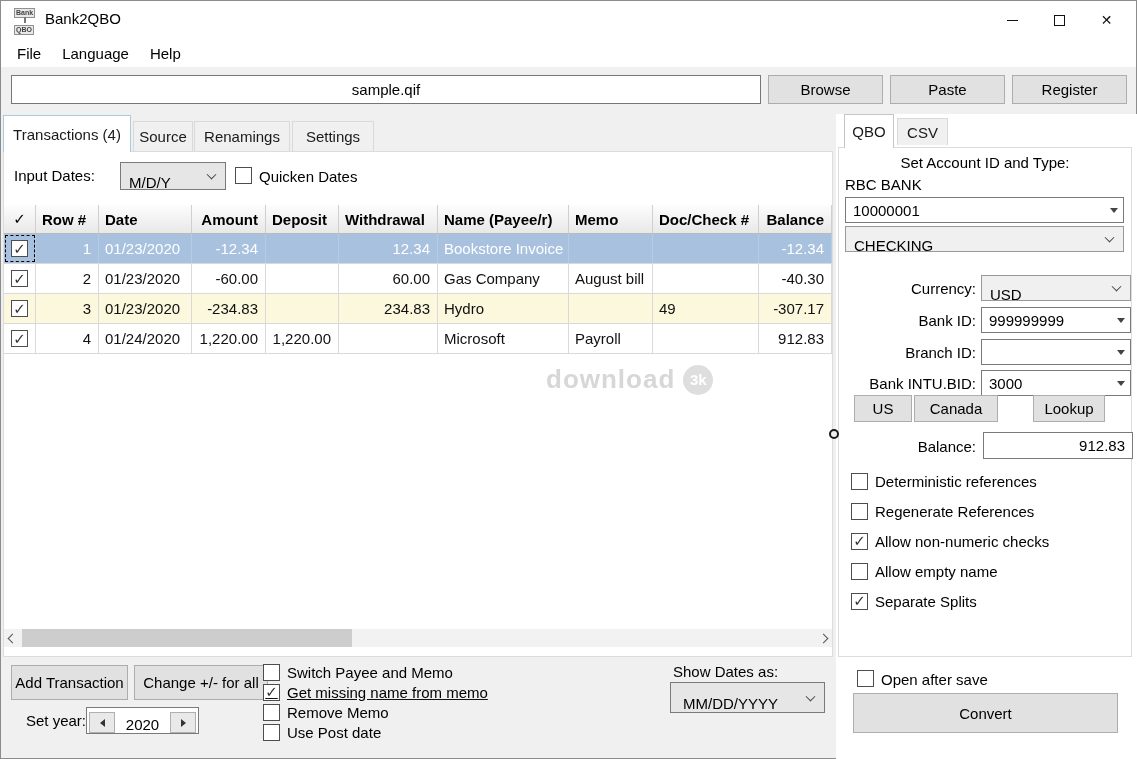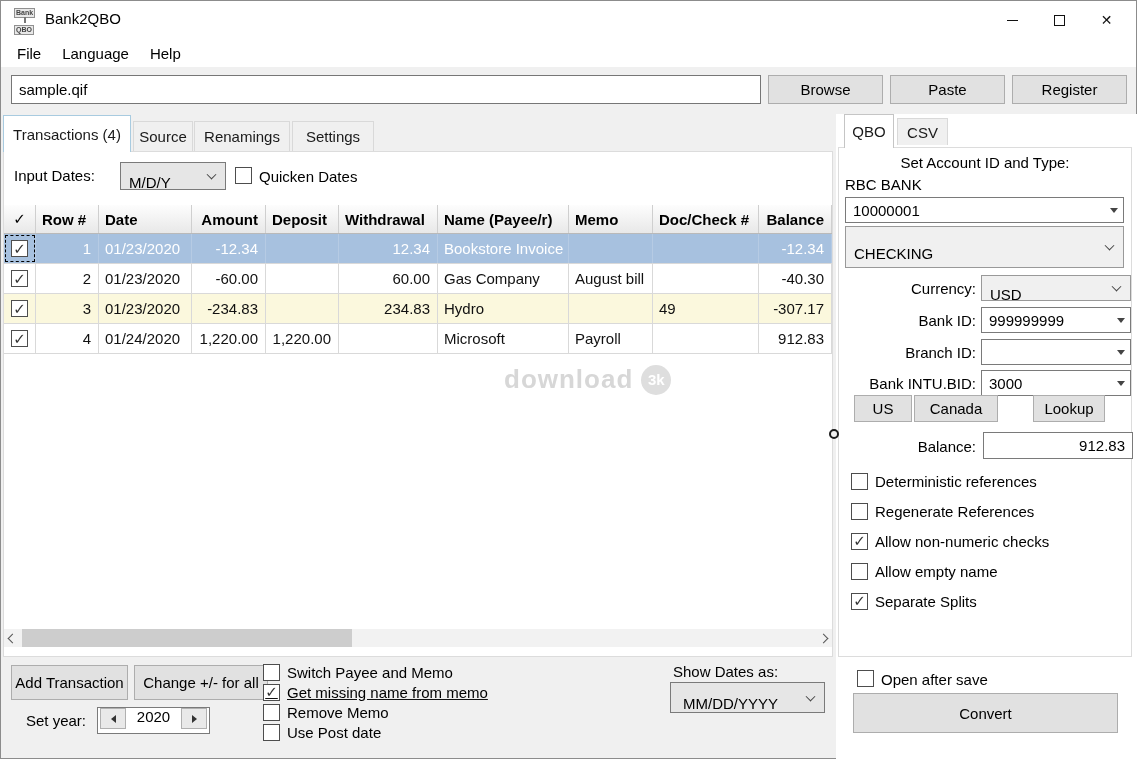--- a/index.html
+++ b/index.html
@@ -18,21 +18,21 @@
   .winbtn { width:47px; height:30px; display:flex; align-items:center; justify-content:center; }
   .ico-min { width:11px; height:1px; background:#111; }
   .ico-max { width:11px; height:11px; border:1px solid #111; }
   .ico-close { font-size:14px; color:#111; line-height:1; }
 
   
   .menubar { position:absolute; left:0; top:38px; width:1135px; height:28px; background:#fff; display:flex; align-items:center; padding-left:8px; }
   .menu-item { padding:3px 8px; margin-right:5px; color:#000; }
 
   
-  .file-input { position:absolute; left:10px; top:74px; width:750px; height:29px; background:#fff; border:1px solid #767676; font:inherit; padding:0 7px; color:#000; }
+  .file-input { position:absolute; left:10px; top:74px; width:750px; height:29px; background:#fff; border:1px solid #767676; font:inherit; padding:0 7px; color:#000;text-align:center; }
   .btn { background:#e1e1e1; border:1px solid #adadad; display:flex; align-items:center; justify-content:center; font:inherit; color:#000; }
 
   
   .tab { position:absolute; background:#f0f0f0; border:1px solid #d9d9d9; border-bottom:none; display:flex; align-items:center; justify-content:center; color:#1a1a1a; z-index:2; }
   .tab.active { background:#fff; border-color:#a8cbe0; z-index:4; }
 
   
   .left-panel { position:absolute; left:2px; top:150px; width:830px; height:506px; background:#fff; border:1px solid #dcdcdc; z-index:3; }
   .lbl { position:absolute; color:#000; white-space:nowrap; }
 
@@ -53,36 +53,36 @@
   .tr.sel { background:#a7c1df; color:#fff; }
   .td { display:flex; align-items:center; border-right:1px solid #d9d9d9; height:100%; overflow:hidden; white-space:nowrap; }
   .tr.sel .td { border-right-color:#b6cbe4; }
   .td.focus { outline:1px dashed #000; outline-offset:-2px; }
   .al { justify-content:flex-start; padding-left:6px; }
   .ar { justify-content:flex-end; padding-right:7px; }
   .ac { justify-content:center; }
 
   
   .watermark { position:absolute; left:500px; top:212px; display:flex; align-items:center; }
-  .wm-word { font-size:26px; font-weight:bold; color:#d7d7d7; letter-spacing:1px; }
+  .wm-word { font-size:26px; font-weight:bold; color:#d7d7d7; letter-spacing:1px;margin-left:42px; }
   .wm-badge { margin-left:8px; width:30px; height:30px; border-radius:50%; background:#dedede; color:#fff; font-weight:bold; font-size:15px; display:flex; align-items:center; justify-content:center; }
 
   
   .hscroll { position:absolute; left:0; top:477px; width:828px; height:18px; background:#f2f2f2; }
   .sb-arrow { position:absolute; top:0; width:17px; height:18px; display:flex; align-items:center; justify-content:center; }
   .chev-l { width:7px; height:7px; border-left:1.6px solid #555; border-bottom:1.6px solid #555; transform:rotate(45deg); }
   .chev-r { width:7px; height:7px; border-right:1.6px solid #555; border-top:1.6px solid #555; transform:rotate(45deg); }
   .sb-thumb { position:absolute; left:18px; top:0; width:330px; height:18px; background:#cdcdcd; }
 
   
   .optrow { display:flex; align-items:center; }
   .optrow .cb { margin-right:7px; }
   .optlabel { color:#000; white-space:nowrap; }
 
-  .spin { position:absolute; left:96px; top:706px; width:113px; height:27px; background:#fff; border:1px solid #7a7a7a; display:flex; align-items:flex-start; }
+  .spin { position:absolute; left:85px; top:706px; width:113px; height:27px; background:#fff; border:1px solid #7a7a7a; display:flex; align-items:flex-end; }
   .spin-btn { width:26px; height:21px; margin:0 2px; background:#e9e9e9; border:1px solid #b0b0b0; display:flex; align-items:center; justify-content:center; }
   .spin-val { flex:1; text-align:center; color:#000; }
   .tri-l { width:0; height:0; border-top:4px solid transparent; border-bottom:4px solid transparent; border-right:5px solid #333; }
   .tri-r { width:0; height:0; border-top:4px solid transparent; border-bottom:4px solid transparent; border-left:5px solid #333; }
 
   
   .right-bg { position:absolute; left:835px; top:113px; width:301px; height:645px; background:#fff; }
   .tabpage { position:absolute; left:837px; top:146px; width:294px; height:510px; background:#fff; border:1px solid #dcdcdc; z-index:3; }
   .fld-label { position:absolute; width:137px; text-align:right; color:#000; white-space:nowrap; }
   .splitter-dot { position:absolute; left:828px; top:428px; width:10px; height:10px; border:2px solid #1a1a1a; border-radius:50%; background:#f0f0f0; z-index:5; }
@@ -271,21 +271,21 @@
   <div class="tab" style="left:896px;top:117px;width:51px;height:27px">CSV</div>
 
   <div class="tabpage">
     <div class="lbl" style="left:0;top:6px;width:100%;text-align:center">Set Account ID and Type:</div>
     <div class="lbl" style="left:6px;top:28px">RBC BANK</div>
 
     <div class="combo-edit" style="position:absolute;left:6px;top:49px;width:279px;height:26px">
       <span>10000001</span>
       <span class="tri"></span>
     </div>
-    <div class="combo-flat" style="position:absolute;left:6px;top:78px;width:279px;height:42px;background:#f0f0f0;border-color:#999">
+    <div class="combo-flat" style="position:absolute;left:6px;top:78px;width:279px;height:26px;background:#f0f0f0;border-color:#999">
       <span>CHECKING</span>
       <span class="chev"></span>
     </div>
 
     <div id="qbo-fields">
         <div class="fld-label" style="top: 132px;">Currency:</div>
         <div class="combo-flat" style="position: absolute; left: 142px; top: 127px; width: 150px; height: 26px; background: rgb(240, 240, 240); border-color: rgb(153, 153, 153);">
           <span>USD</span>
           <span class="chev"></span>
         </div>

